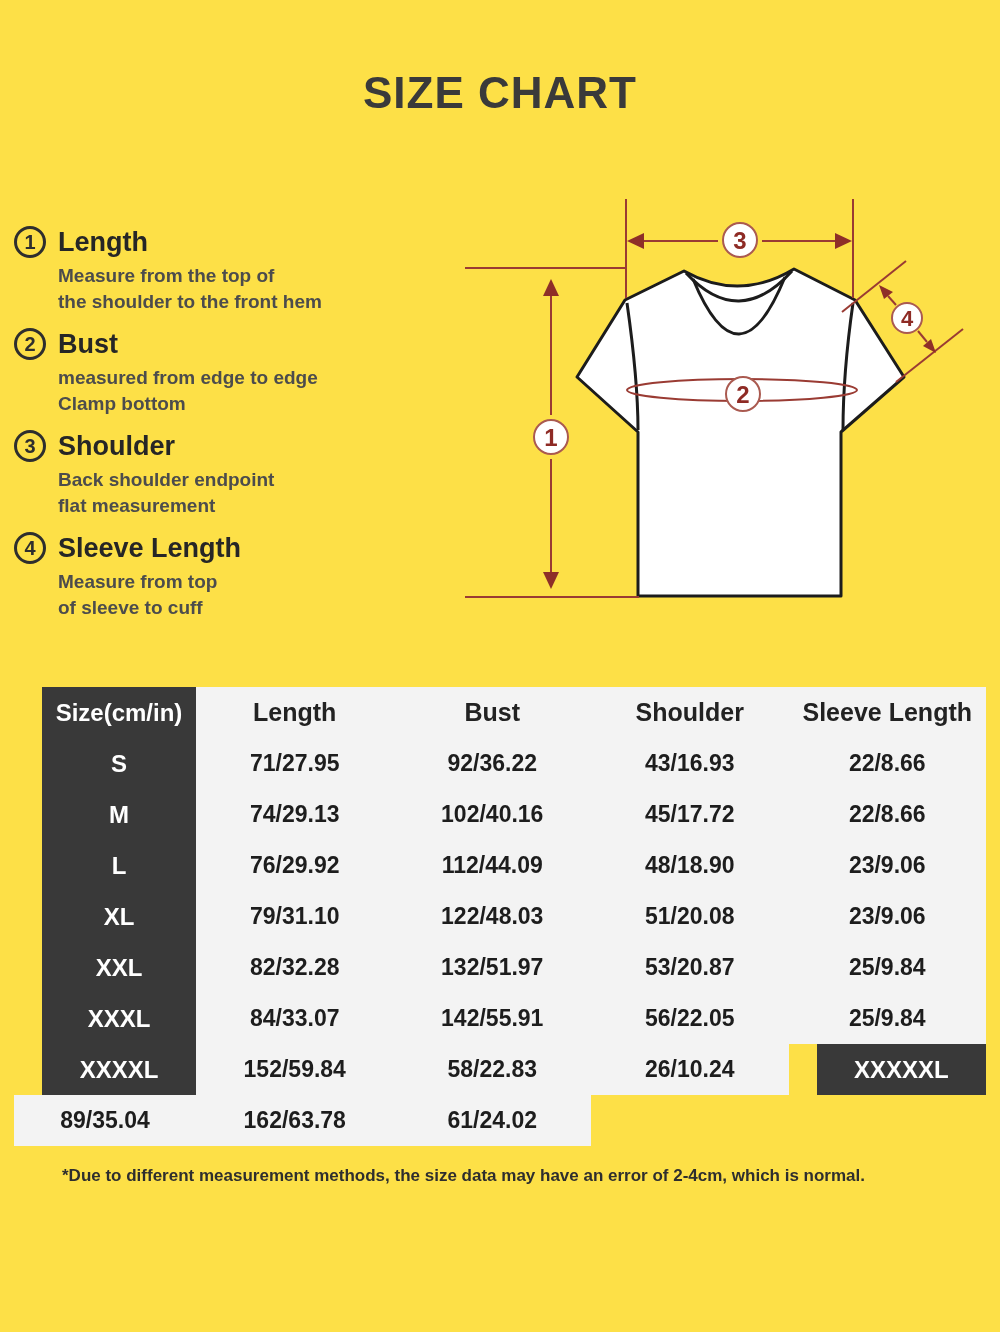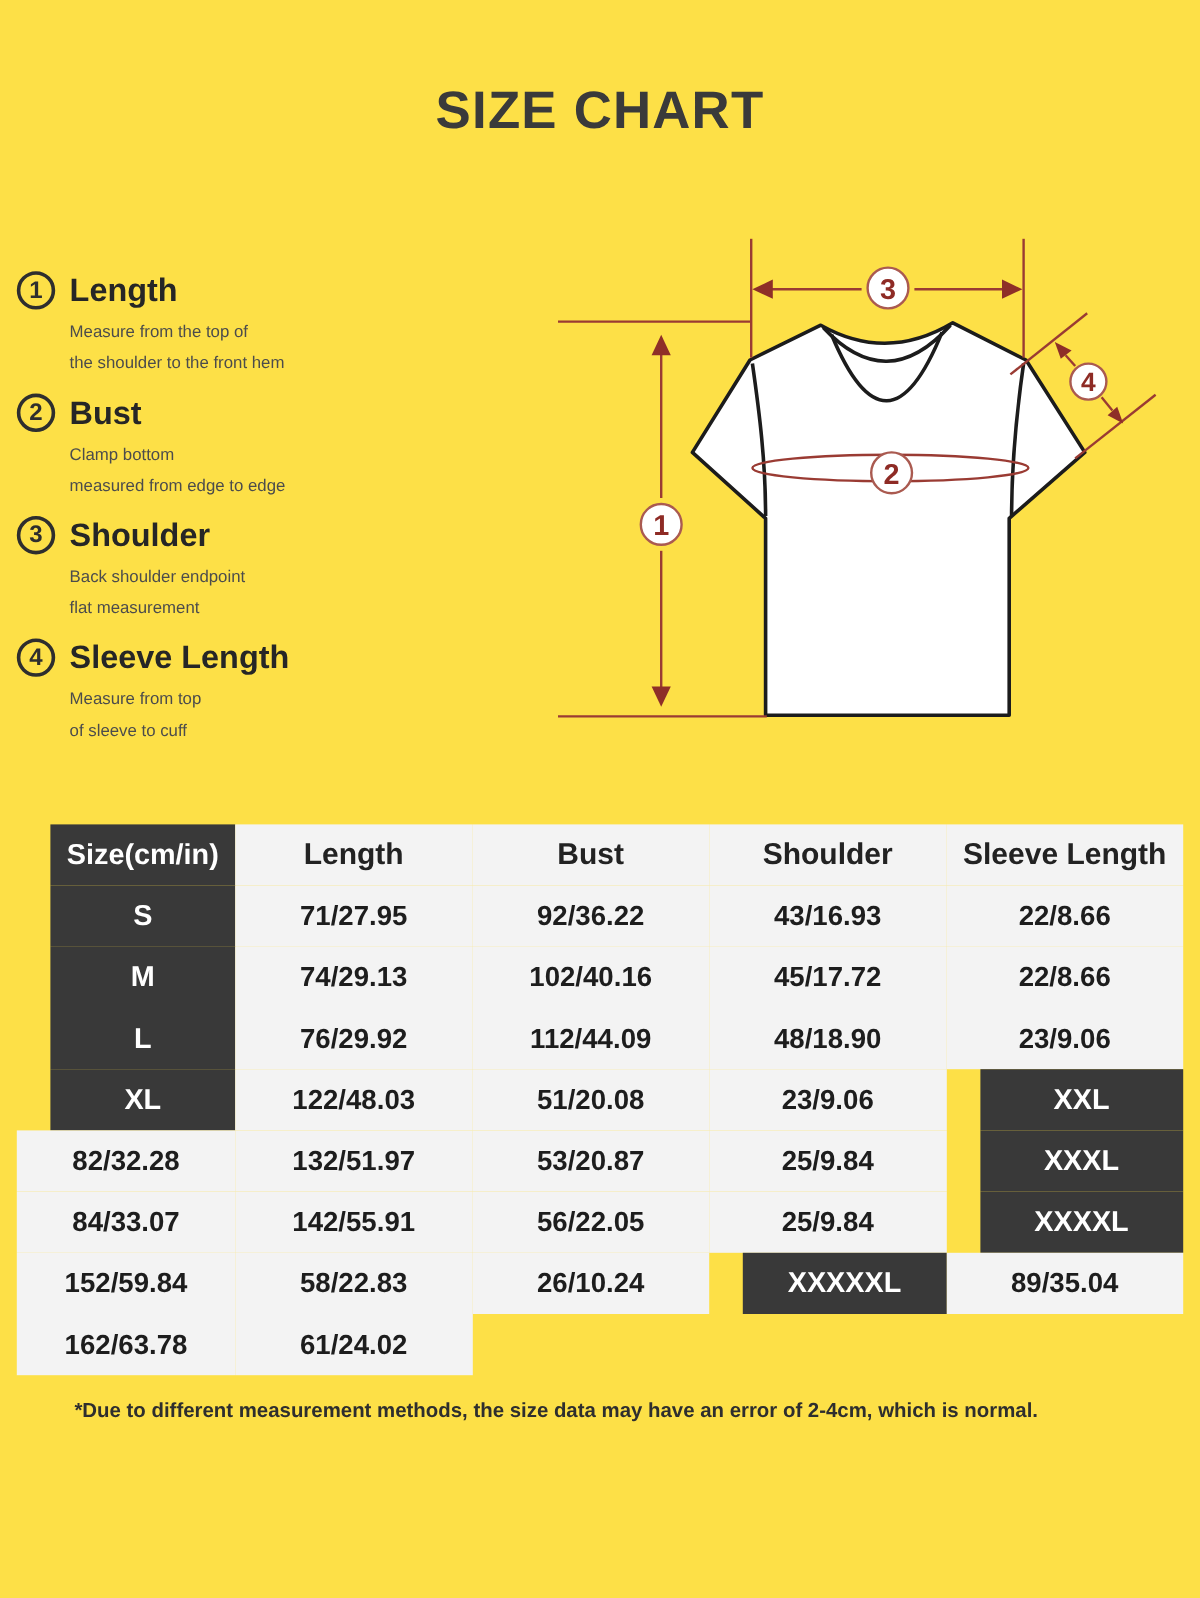--- a/index.html
+++ b/index.html
@@ -15,21 +15,21 @@
   
   .defs { position:absolute; left:14px; top:226px; width:440px; }
   .def-item { margin-bottom:13px; }
   .def-head { display:flex; align-items:center; }
   .circle-num {
     width:32px; height:32px; border:3px solid #2e2e2e; border-radius:50%;
     color:#2e2e2e; font-weight:bold; font-size:20px; line-height:26px;
     display:flex; align-items:center; justify-content:center; flex:0 0 32px;
   }
   .def-title { font-size:27px; font-weight:bold; color:#262626; margin-left:12px; }
-  .def-desc { margin:5px 0 0 44px; font-size:14px; font-weight:normal; color:#4c4c4c; line-height:26px; }
+  .def-desc { margin:5px 0 0 44px; font-size:19px; font-weight:bold; color:#4c4c4c; line-height:26px; }
   
   .diagram { position:absolute; left:440px; top:180px; width:560px; height:480px; }
   
   .size-table {
     position:absolute; left:14px; top:687px; width:972px;
     display:grid; grid-template-columns:182px repeat(4, 1fr);
   }
   .cell {
     background:#f3f3f3; height:51px; display:flex; align-items:center; justify-content:center;
     font-weight:bold; font-size:23px; color:#1d1d1d;
@@ -58,22 +58,22 @@
         <div>Measure from the top of</div>
         <div>the shoulder to the front hem</div>
       </div>
     </div>
     <div class="def-item">
       <div class="def-head">
         <div class="circle-num">2</div>
         <div class="def-title">Bust</div>
       </div>
       <div class="def-desc">
+        <div>measured from edge to edge</div>
         <div>Clamp bottom</div>
-        <div>measured from edge to edge</div>
       </div>
     </div>
     <div class="def-item">
       <div class="def-head">
         <div class="circle-num">3</div>
         <div class="def-title">Shoulder</div>
       </div>
       <div class="def-desc">
         <div>Back shoulder endpoint</div>
         <div>flat measurement</div>
@@ -161,20 +161,21 @@
     <div class="cell">45/17.72</div>
     <div class="cell">22/8.66</div>
 
     <div class="cell size-col">L</div>
     <div class="cell">76/29.92</div>
     <div class="cell">112/44.09</div>
     <div class="cell">48/18.90</div>
     <div class="cell">23/9.06</div>
 
     <div class="cell size-col">XL</div>
+    <div class="cell">79/31.10</div>
     <div class="cell">122/48.03</div>
     <div class="cell">51/20.08</div>
     <div class="cell">23/9.06</div>
 
     <div class="cell size-col">XXL</div>
     <div class="cell">82/32.28</div>
     <div class="cell">132/51.97</div>
     <div class="cell">53/20.87</div>
     <div class="cell">25/9.84</div>
 

